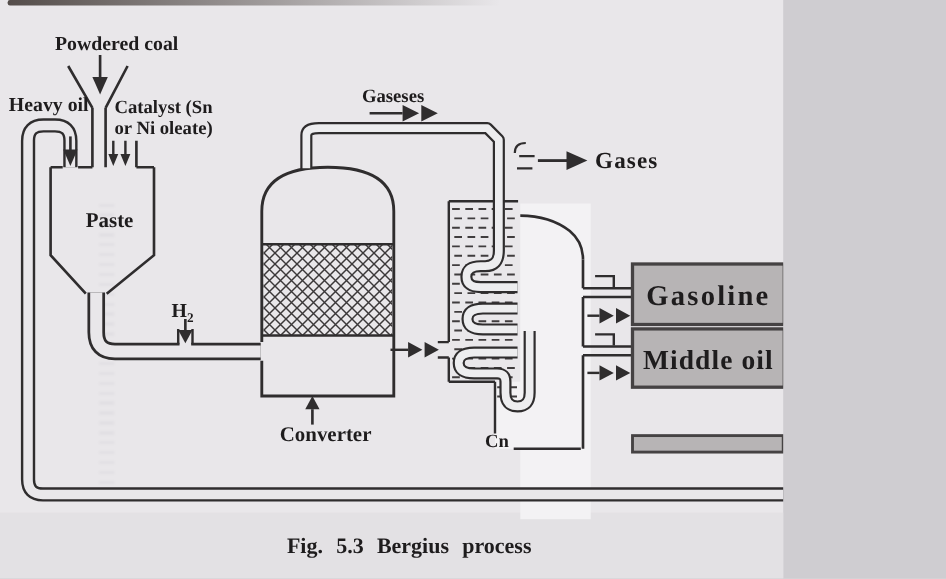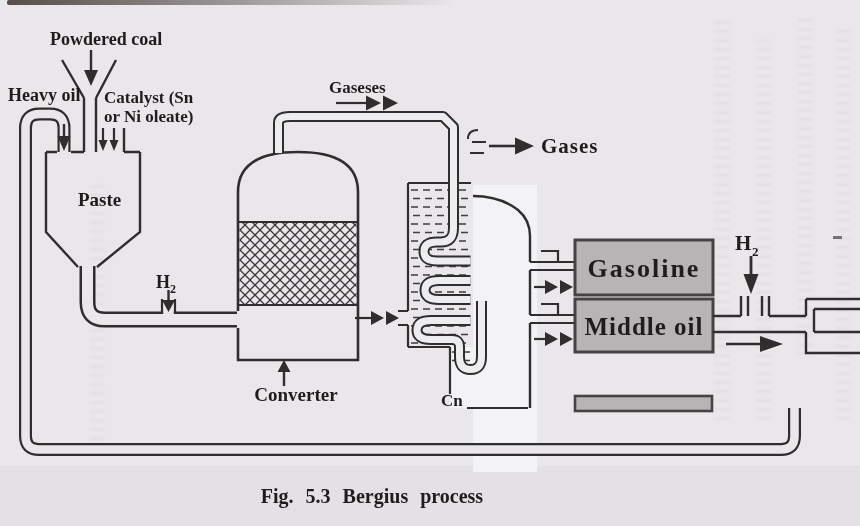--- a/index.html
+++ b/index.html
@@ -1,17 +1,17 @@
 <!DOCTYPE html>
 <html><head>
 <meta charset="utf-8">
 <style>
   html,body{margin:0;padding:0;background:#cfcdd1;}
-  .page{position:relative;width:860px;height:526px;background:#e9e7ea;overflow:hidden;
-        font-family:"Liberation Serif", serif;}
+  .page{position:relative;width:692px;height:526px;background:#e9e7ea;overflow:hidden;
+        font-family:"Liberation Serif", serif;padding-left:20px;}
   .ghost{position:absolute;filter:blur(1.2px);opacity:.55;pointer-events:none;
          background:repeating-linear-gradient(0deg, rgba(112,106,128,.10) 0 3px, transparent 3px 9px);}
   .scan-strip{position:absolute;left:7px;top:0;width:448px;height:5px;border-radius:2px;
          background:linear-gradient(to right, rgba(58,50,46,.85), rgba(58,50,46,.40) 55%, rgba(58,50,46,0));}
   .tick{position:absolute;left:833px;top:236px;width:9px;height:3px;background:rgba(42,40,40,.6);}
   svg{position:absolute;left:0;top:0;}
   svg text{fill:#1e1c1d;}
   .lbl{font-weight:bold;}
 </style>
 </head>

